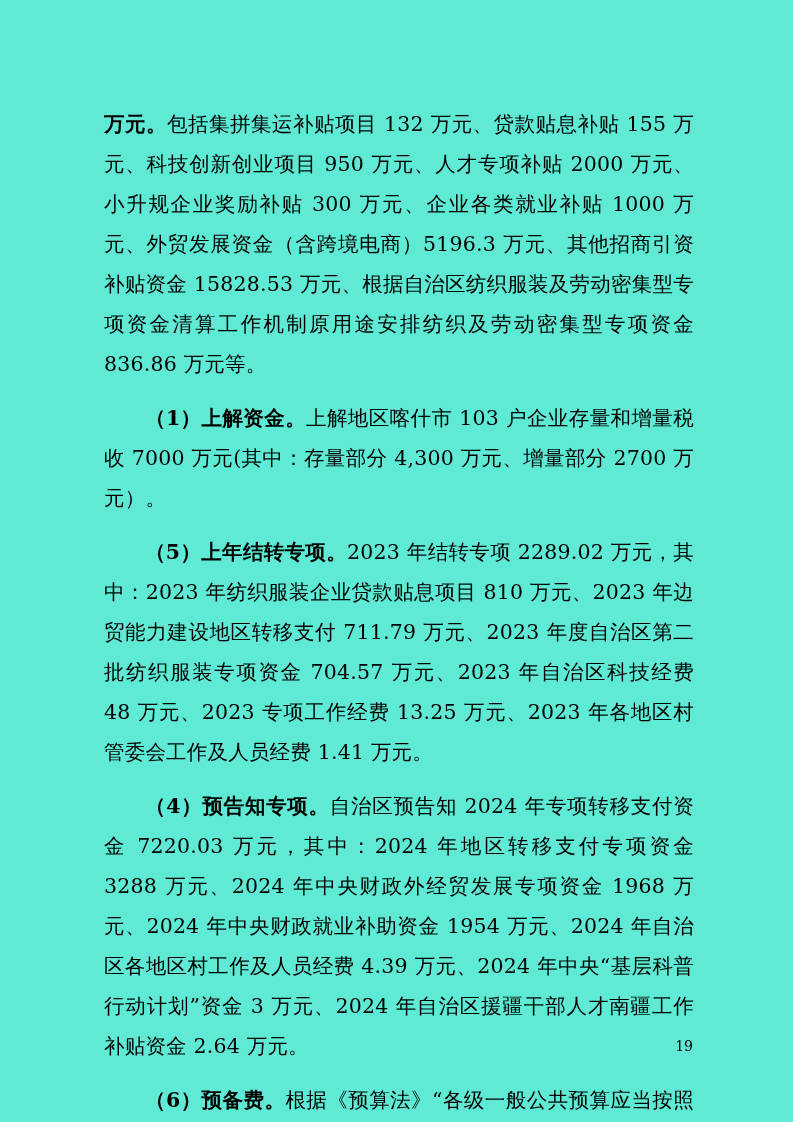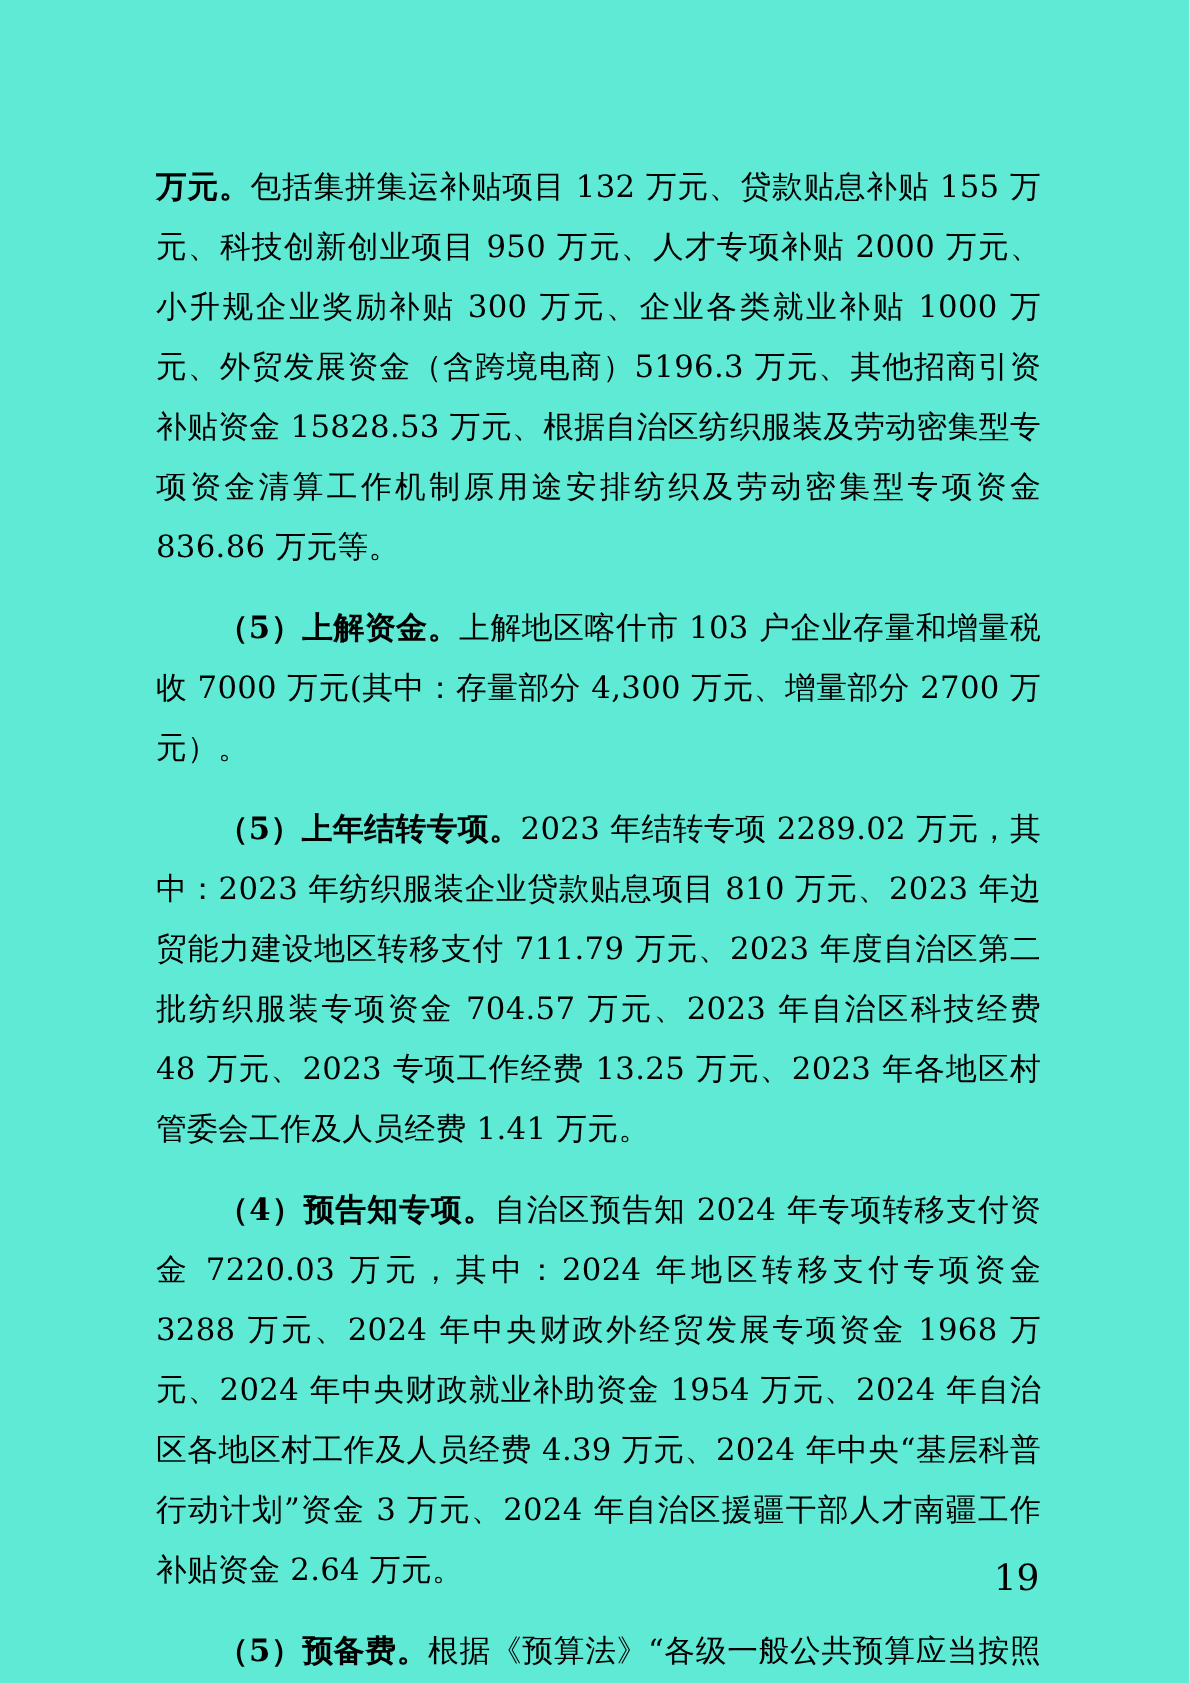--- a/index.html
+++ b/index.html
@@ -35,46 +35,46 @@
     text-indent: 41px;
   }
   .b {
     font-weight: bold;
   }
   .pagenum {
     position: absolute;
     right: 100px;
     top: 1038px;
     font-family: "DejaVu Serif", "Liberation Serif", serif;
-    font-size: 24px;
+    font-size: 14px;
     color: #000000;
   }
 </style>
 </head>
 <body>
 
 <div class="page">
   <div class="content">
 
     <p class="para">
       <span class="b">万元。</span><span>包括集拼集运补贴项目 132 万元、贷款贴息补贴 155 万元、科技创新创业项目 950 万元、人才专项补贴 2000 万元、小升规企业奖励补贴 300 万元、企业各类就业补贴 1000 万元、外贸发展资金（含跨境电商）5196.3 万元、其他招商引资补贴资金 15828.53 万元、根据自治区纺织服装及劳动密集型专项资金清算工作机制原用途安排纺织及劳动密集型专项资金 836.86 万元等。</span>
     </p>
 
     <p class="para indent">
-      <span class="b">（5）上解资金。</span><span>上解地区喀什市 103 户企业存量和增量税收 7000 万元(其中：存量部分 4,300 万元、增量部分 2700 万元）。</span>
+      <span class="b">（1）上解资金。</span><span>上解地区喀什市 103 户企业存量和增量税收 7000 万元(其中：存量部分 4,300 万元、增量部分 2700 万元）。</span>
     </p>
 
     <p class="para indent">
       <span class="b">（5）上年结转专项。</span><span>2023 年结转专项 2289.02 万元，其中：2023 年纺织服装企业贷款贴息项目 810 万元、2023 年边贸能力建设地区转移支付 711.79 万元、2023 年度自治区第二批纺织服装专项资金 704.57 万元、2023 年自治区科技经费 48 万元、2023 专项工作经费 13.25 万元、2023 年各地区村管委会工作及人员经费 1.41 万元。</span>
     </p>
 
     <p class="para indent">
       <span class="b">（4）预告知专项。</span><span>自治区预告知 2024 年专项转移支付资金 7220.03 万元，其中：2024 年地区转移支付专项资金 3288 万元、2024 年中央财政外经贸发展专项资金 1968 万元、2024 年中央财政就业补助资金 1954 万元、2024 年自治区各地区村工作及人员经费 4.39 万元、2024 年中央“基层科普行动计划”资金 3 万元、2024 年自治区援疆干部人才南疆工作补贴资金 2.64 万元。</span>
     </p>
 
     <p class="para indent">
-      <span class="b">（5）预备费。</span><span>根据《预算法》“各级一般公共预算应当按照本级一般公共预算支出额的百分之一至百分之三设置预备费，用</span>
+      <span class="b">（6）预备费。</span><span>根据《预算法》“各级一般公共预算应当按照本级一般公共预算支出额的百分之一至百分之三设置预备费，用</span>
     </p>
 
   </div>
 
   <div class="pagenum">19</div>
 </div>
 
 </body></html>

